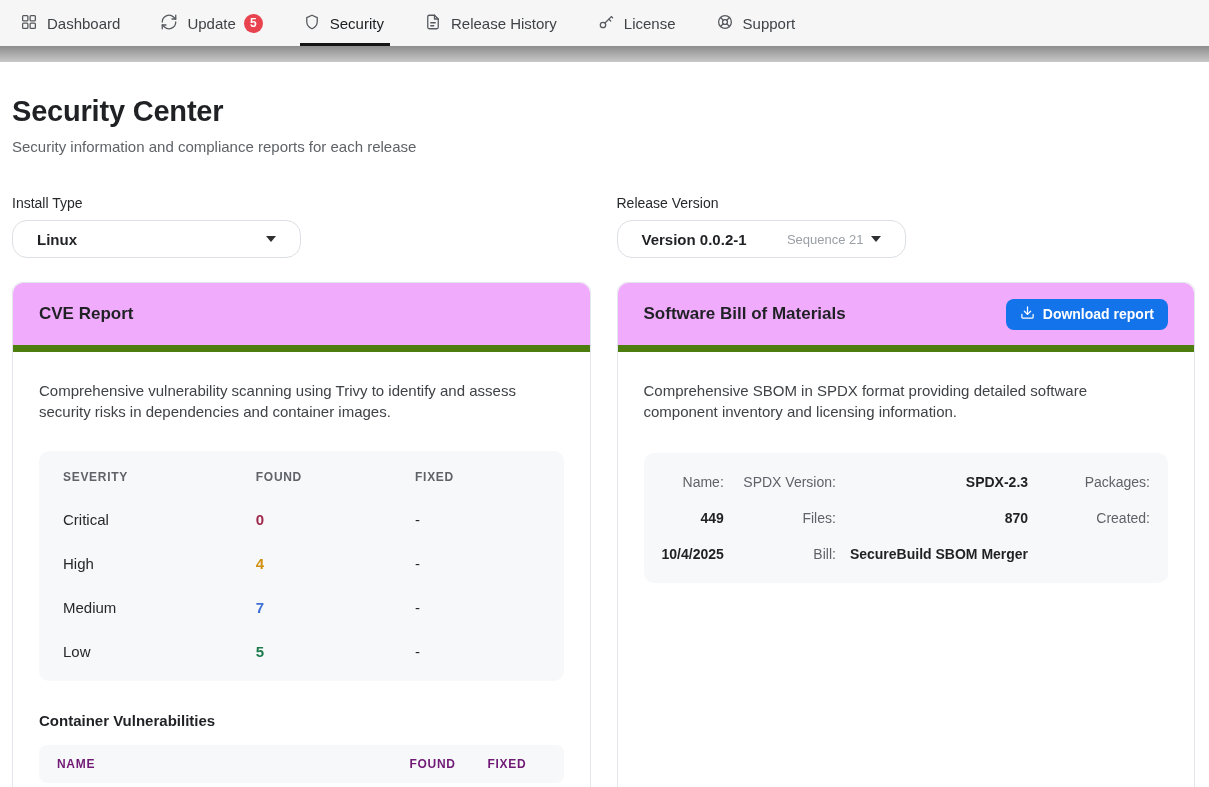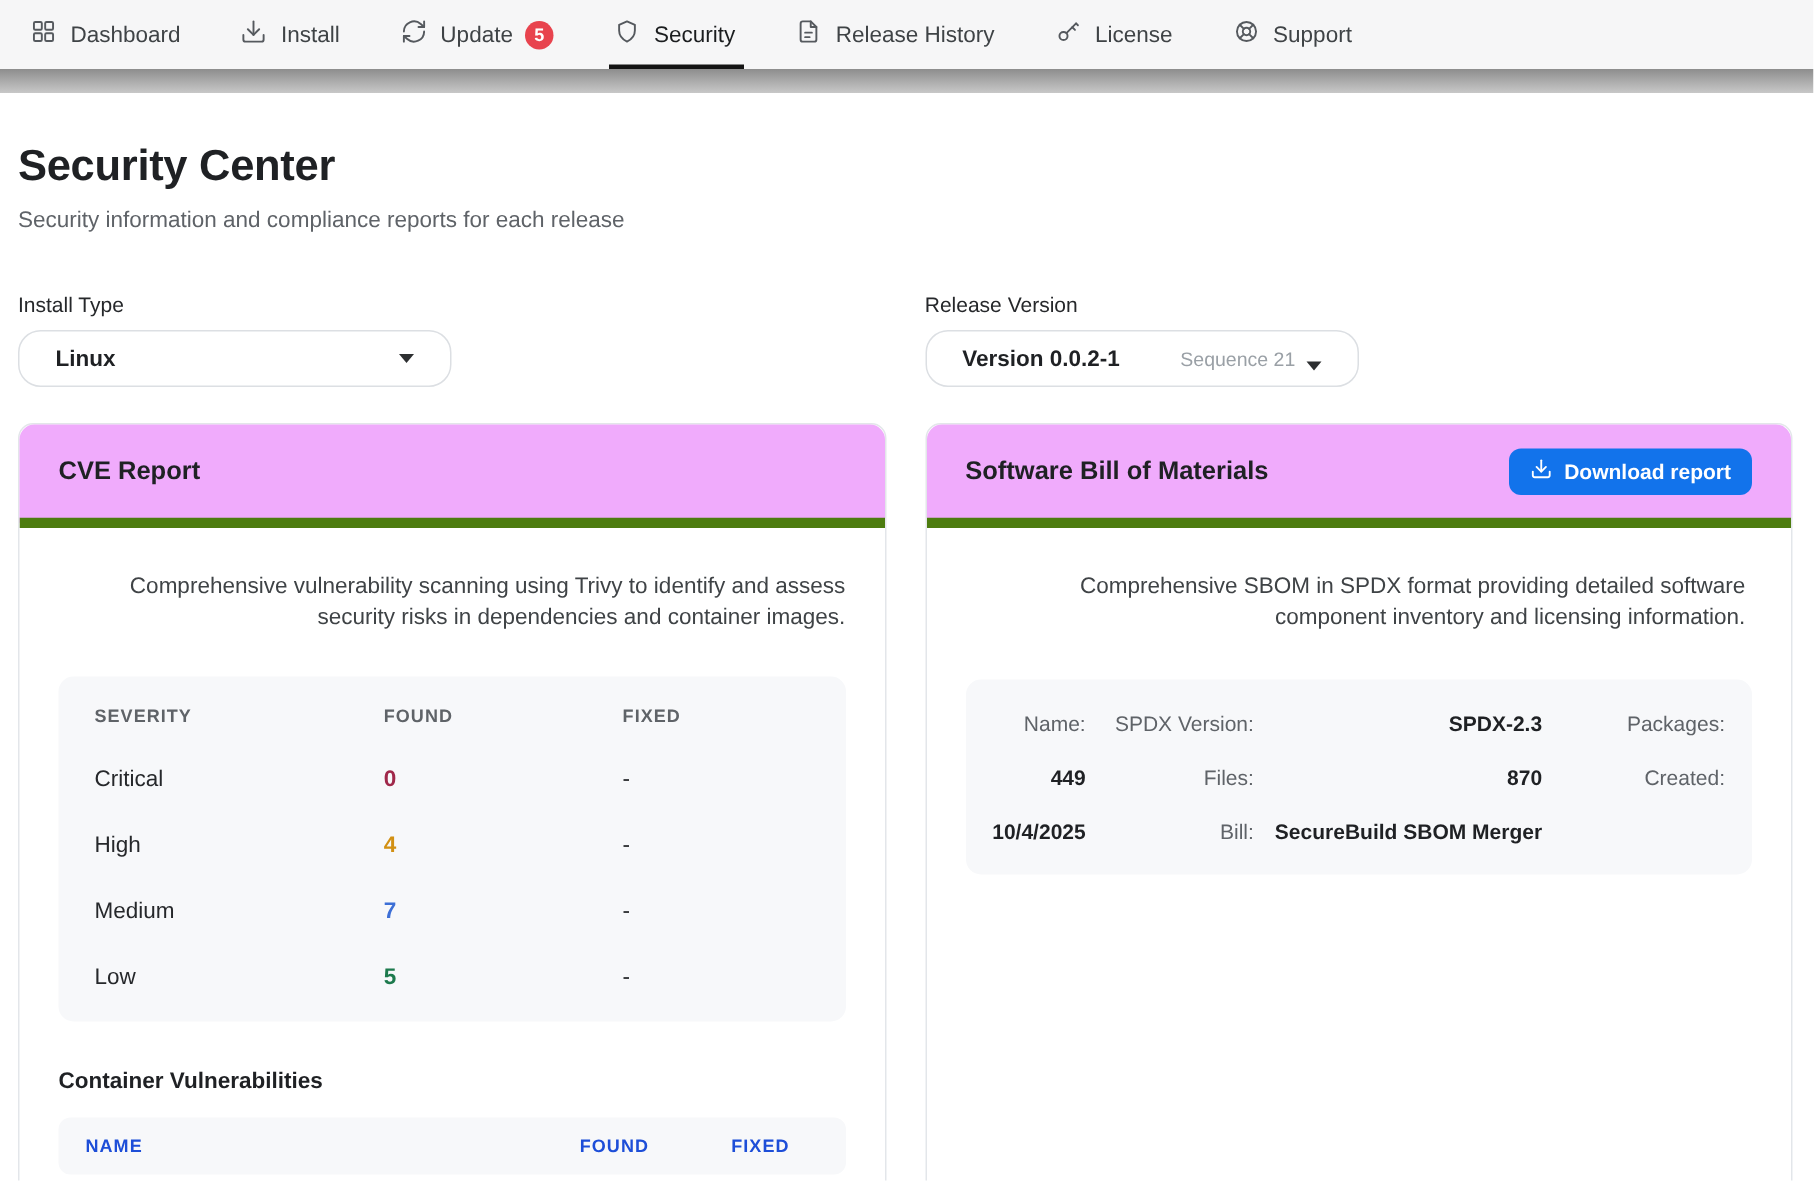--- a/index.html
+++ b/index.html
@@ -37,52 +37,52 @@
 
   
   .filters { display:grid; grid-template-columns:1fr 1fr; column-gap:26px; margin-top:40px; }
   .filter-label { font-size:14px; color:#26282b; }
   .select {
     margin-top:9px; width:289px; height:38px; background:#fff;
     border:1px solid #dcdfe3; border-radius:15px; display:flex; align-items:center;
     justify-content:space-between; padding:0 24px; cursor:pointer;
   }
   .select-value { font-weight:700; font-size:15px; color:#1f2124; }
-  .select-right { display:flex; align-items:flex-end; gap:7px; }
+  .select-right { display:flex; align-items:center; gap:7px; }
   .seq { font-size:13px; color:#9aa0a6; }
   .caret { width:0; height:0; border-left:5px solid transparent; border-right:5px solid transparent; border-top:6px solid #2d2f31; }
 
   
   .cards { display:grid; grid-template-columns:1fr 1fr; column-gap:26px; margin-top:24px; align-items:start; }
   .card { border:1px solid #e3e6ea; border-radius:10px; background:#fff; min-height:540px; }
   .card-header {
     background:#f0abfc; border-bottom:7px solid #4d7c0f; height:69px;
     display:flex; align-items:center; justify-content:space-between;
     padding:0 26px; border-radius:10px 10px 0 0;
   }
   .card-title { font-size:17px; font-weight:700; color:#1f2124; }
   .card-body { padding:28px 26px 26px; }
-  .desc { font-size:15px; line-height:21px; color:#3f4346; margin:0; max-width:532px;text-align:right; }
+  .desc { font-size:15px; line-height:21px; color:#3f4346; margin:0; max-width:532px; }
 
   
   .sev-table { margin-top:29px; background:#f7f8fa; border-radius:10px; padding:6px 0 8px; }
   .sev-row {
     display:grid; grid-template-columns:1.55fr 1.28fr 1fr; align-items:center;
     height:44px; padding:0 24px; font-size:15px; color:#26282b;
   }
   .sev-row.head { height:40px; font-size:12px; font-weight:600; color:#5f6368; letter-spacing:0.7px; }
   .sev-num { font-weight:600; }
   .sev-dash { color:#26282b; }
 
   
   .cv-title { margin-top:31px; font-size:15px; font-weight:700; color:#1f2124; }
   .cv-head {
     margin-top:16px; background:#f7f8fa; border-radius:8px; height:38px;
     display:grid; grid-template-columns:1fr 78px 58px; align-items:center;
-    padding:0 18px; font-size:12px; font-weight:600; color:#1d4ed8; letter-spacing:0.7px;gap:23px;
+    padding:0 18px; font-size:12px; font-weight:600; color:#701a75; letter-spacing:0.7px;
   }
 
   
   .download-btn {
     display:flex; align-items:center; gap:8px; border:none; cursor:pointer;
     color:#fff; border-radius:8px; height:31px; padding:0 14px;
     font-size:14px; font-weight:600; font-family:inherit;
   }
   .download-btn svg { width:15px; height:15px; stroke:#fff; fill:none; stroke-width:2; stroke-linecap:round; stroke-linejoin:round; }
   .sbom-grid {
@@ -99,28 +99,20 @@
 
 <nav class="nav">
   <div class="nav-item">
     <span><svg viewBox="0 0 24 24">
           <rect x="3.5" y="3.5" width="7" height="7" rx="1.2"></rect>
           <rect x="13.5" y="3.5" width="7" height="7" rx="1.2"></rect>
           <rect x="3.5" y="13.5" width="7" height="7" rx="1.2"></rect>
           <rect x="13.5" y="13.5" width="7" height="7" rx="1.2"></rect>
         </svg></span>
     <span>Dashboard</span>
-  </div>
-  <div class="nav-item">
-    <span><svg viewBox="0 0 24 24">
-          <path d="M21 15v4a2 2 0 0 1-2 2H5a2 2 0 0 1-2-2v-4"></path>
-          <polyline points="7 10 12 15 17 10"></polyline>
-          <line x1="12" y1="15" x2="12" y2="3"></line>
-        </svg></span>
-    <span>Install</span>
   </div>
   <div class="nav-item">
     <span><svg viewBox="0 0 24 24">
           <path d="M3 12a9 9 0 0 1 15-6.7L21 8"></path>
           <path d="M21 3v5h-5"></path>
           <path d="M21 12a9 9 0 0 1-15 6.7L3 16"></path>
           <path d="M3 21v-5h5"></path>
         </svg></span>
     <span>Update</span>
     <span class="badge" style="background-color: rgb(232, 67, 78);">5</span>

